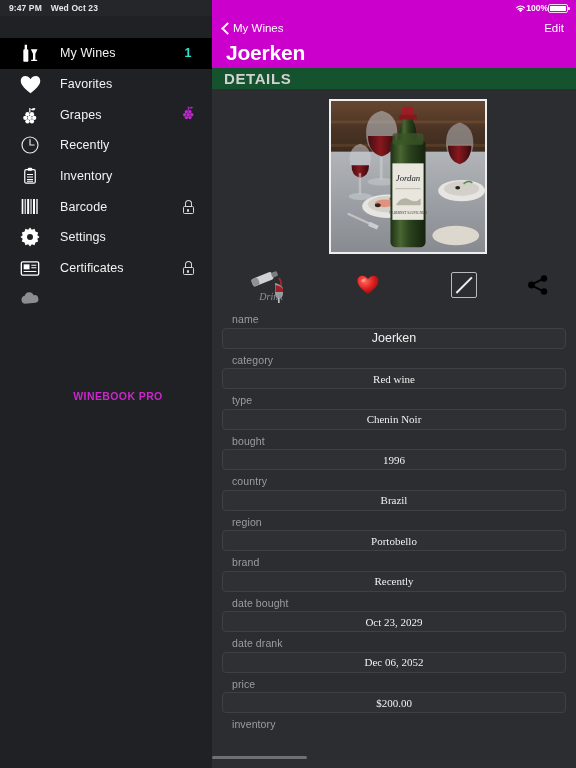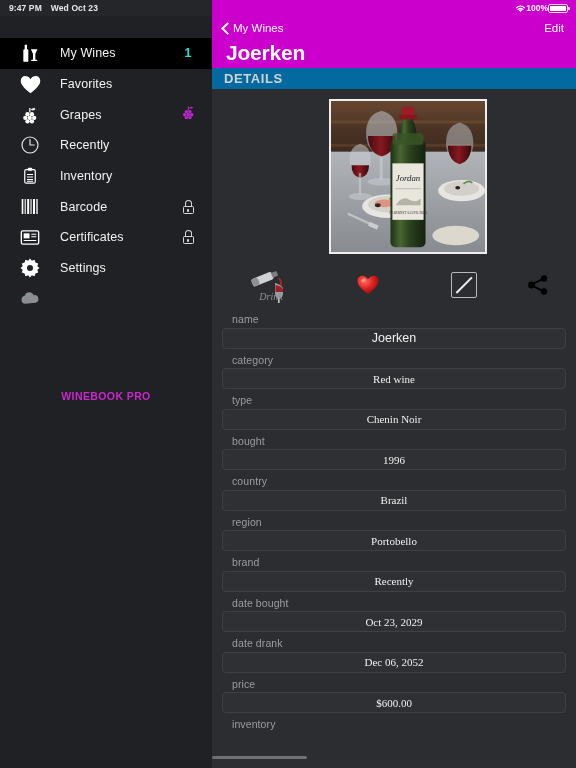--- a/index.html
+++ b/index.html
@@ -62,21 +62,21 @@
     content: ""; position: absolute; left: 3.2px; top: 2px;
     width: 2.2px; height: 3px; background: #d8d8d8; border-radius: 1px;
   }
   .sb-lock b {
     position: absolute; left: 2px; top: 0;
     width: 7px; height: 7px;
     border: 1.2px solid #d8d8d8; border-bottom: none;
     border-radius: 4px 4px 0 0;
   }
   .pro {
-    position: absolute; top: 390px; left: 0; width: 212px;
+    position: absolute; top: 390px; left: 12px; width: 212px;
     text-align: center;
     font-size: 10.5px; font-weight: bold; letter-spacing: .4px;
     color: #cc26cc;
   }
 
   
   #detail {
     width: 364px; height: 768px; flex: 0 0 364px;
     background: #2b2d30;
     position: relative;
@@ -122,23 +122,23 @@
     transform: rotate(45deg);
   }
   .back-label { font-size: 11.5px; color: #fff; }
   .edit-label { font-size: 11.5px; color: #fff; }
   .nav-title {
     padding: 3px 0 0 14px;
     font-size: 21px; font-weight: bold; color: #fff;
     letter-spacing: -.2px;
   }
   .section-bar {
-    height: 21px; background: #0369a1;
+    height: 21px; background: #14532d;
     display: flex; align-items: center; padding-left: 12px;
-    font-size: 13px; font-weight: bold; color: #d2d2d2;
+    font-size: 15px; font-weight: bold; color: #d2d2d2;
     letter-spacing: .6px;
   }
 
   .photo-wrap { display: flex; justify-content: center; padding-top: 10px; }
   .photo {
     width: 158px; height: 155px;
     border: 2px solid #eee;
     position: relative; overflow: hidden;
     background: #5a5248;
     margin-left: 28px;
@@ -300,43 +300,43 @@
           <span class="sb-label">Barcode</span>
           <span class="sb-right">
             <span class="sb-lock">
               <b></b>
               <i></i>
             </span>
           </span>
         </div>
         <div class="sb-item">
           <span class="sb-icon">
+            <svg viewBox="0 0 24 24" width="20" height="20">
+      <path d="M12 0.6 l2.2 2.6 3.3 -1 1 3.3 3.3 1 -1 3.3 2.6 2.2 -2.6 2.2 1 3.3 -3.3 1 -1 3.3 -3.3 -1 -2.2 2.6 -2.2 -2.6 -3.3 1 -1 -3.3 -3.3 -1 1 -3.3 -2.6 -2.2 2.6 -2.2 -1 -3.3 3.3 -1 1 -3.3 3.3 1Z" fill="#fff"></path>
+      <circle cx="12" cy="12" r="3.6" fill="#1f2124"></circle>
+    </svg>
+          </span>
+          <span class="sb-label">Settings</span>
+          <span class="sb-right"></span>
+        </div>
+        <div class="sb-item">
+          <span class="sb-icon">
             <svg viewBox="0 0 24 20" width="20" height="17">
       <rect x="1.6" y="2" width="20.8" height="16" rx="1.6" fill="none" stroke="#fff" stroke-width="1.6"></rect>
       <rect x="4.4" y="5" width="7" height="6" fill="#fff"></rect>
       <path d="M13.6 6 H19.6 M13.6 9 H19.6 M4.4 13.6 H19.6" stroke="#fff" stroke-width="1.3"></path>
     </svg>
           </span>
           <span class="sb-label">Certificates</span>
           <span class="sb-right">
             <span class="sb-lock">
               <b></b>
               <i></i>
             </span>
           </span>
-        </div>
-        <div class="sb-item">
-          <span class="sb-icon">
-            <svg viewBox="0 0 24 24" width="20" height="20">
-      <path d="M12 0.6 l2.2 2.6 3.3 -1 1 3.3 3.3 1 -1 3.3 2.6 2.2 -2.6 2.2 1 3.3 -3.3 1 -1 3.3 -3.3 -1 -2.2 2.6 -2.2 -2.6 -3.3 1 -1 -3.3 -3.3 -1 1 -3.3 -2.6 -2.2 2.6 -2.2 -1 -3.3 3.3 -1 1 -3.3 3.3 1Z" fill="#fff"></path>
-      <circle cx="12" cy="12" r="3.6" fill="#1f2124"></circle>
-    </svg>
-          </span>
-          <span class="sb-label">Settings</span>
-          <span class="sb-right"></span>
         </div>
         <div class="sb-item">
           <span class="sb-icon">
             <svg viewBox="0 0 24 14" width="21" height="13">
       <path d="M6 13 a4.6 4.6 0 0 1 -0.6 -9.1 a5.4 5.4 0 0 1 10.2 -0.6 a4.3 4.3 0 0 1 2 8.6 Z" fill="#8a8d91"></path>
     </svg>
           </span>
           <span class="sb-label"></span>
           <span class="sb-right"></span>
         </div>
@@ -531,21 +531,21 @@
         <div class="f-label">date bought</div>
         <div class="f-field">
           <span class="f-value">Oct 23, 2029</span>
         </div>
         <div class="f-label">date drank</div>
         <div class="f-field">
           <span class="f-value">Dec 06, 2052</span>
         </div>
         <div class="f-label">price</div>
         <div class="f-field">
-          <span class="f-value">$600.00</span>
+          <span class="f-value">$200.00</span>
         </div>
         <div class="f-label">inventory</div>
       </div>
 
   </div>
 
   <div class="scrollbar"></div>
 </div>
 
 </body></html>

